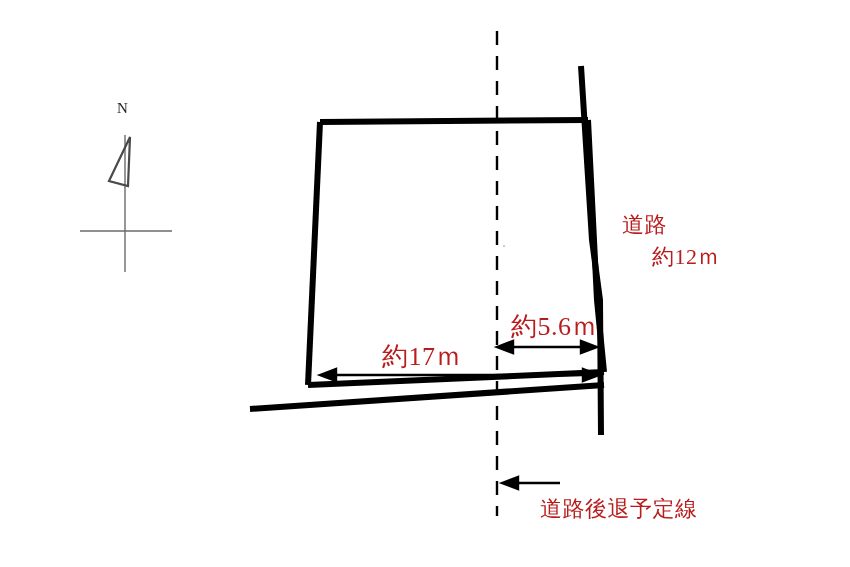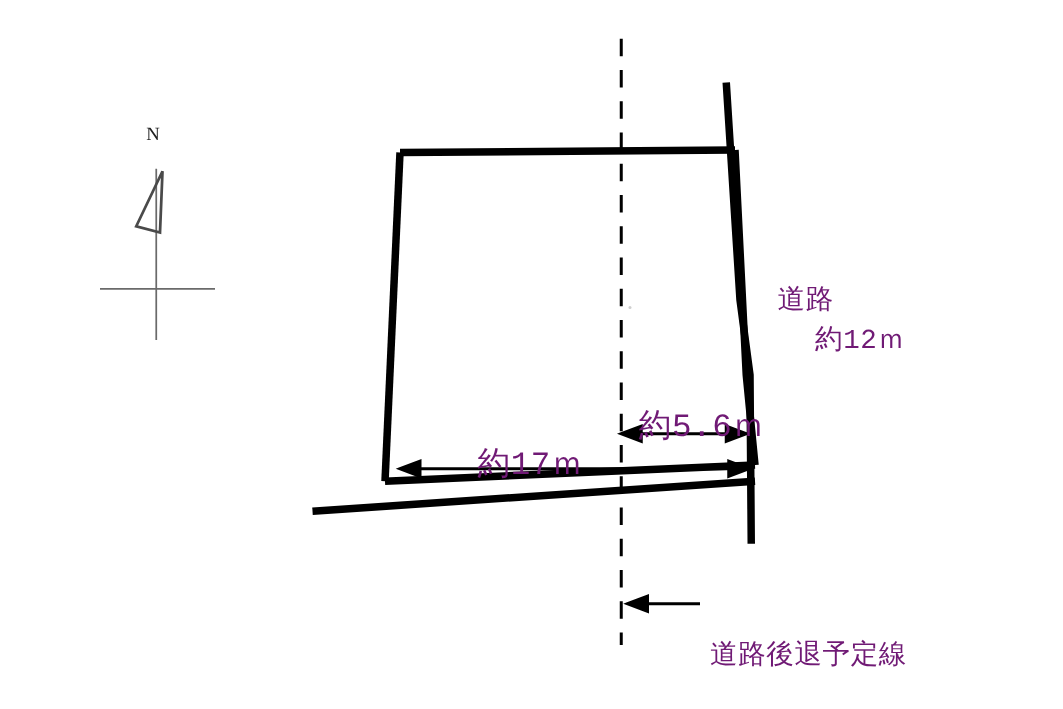--- a/index.html
+++ b/index.html
@@ -23,26 +23,25 @@
   }
   svg.plot-svg {
     position: absolute;
     left: 0;
     top: 0;
     width: 850px;
     height: 567px;
   }
   .label {
     position: absolute;
-    font-family: Liberation Mono, monospace;
-    color: #701a75;
+    font-family: Liberation Serif, serif;
+    color: #b91c1c;
     white-space: pre;
     line-height: 1.28;
     letter-spacing: 0.5px;
-    margin-top: 16px;
   }
   .label-lg { font-size: 22px; }
   .label-md { font-size: 26px; }
   .compass-letter {
     position: absolute;
     font-family: "Liberation Serif", serif;
     font-size: 15px;
     color: #222222;
   }
 </style>
@@ -107,15 +106,15 @@
   <div class="compass-letter" style="left:117px; top:100px;">N</div>
 
   <div class="label label-lg" style="left:622px; top:211px;">道路</div>
   <div class="label label-lg" style="left:652px; top:243px;">約12ｍ</div>
 
   <div class="label label-md" style="left:511px; top:310px;">約5.6ｍ</div>
 
   <div class="label label-md" style="left:382px; top:340px;">約17ｍ</div>
 
 
-  <div class="label label-lg" style="left:568px; top:495px;text-align:center;">道路後退予定線</div>
+  <div class="label label-lg" style="left:540px; top:495px;text-align:center;">道路後退予定線</div>
 
 </div>
 
 </body></html>

